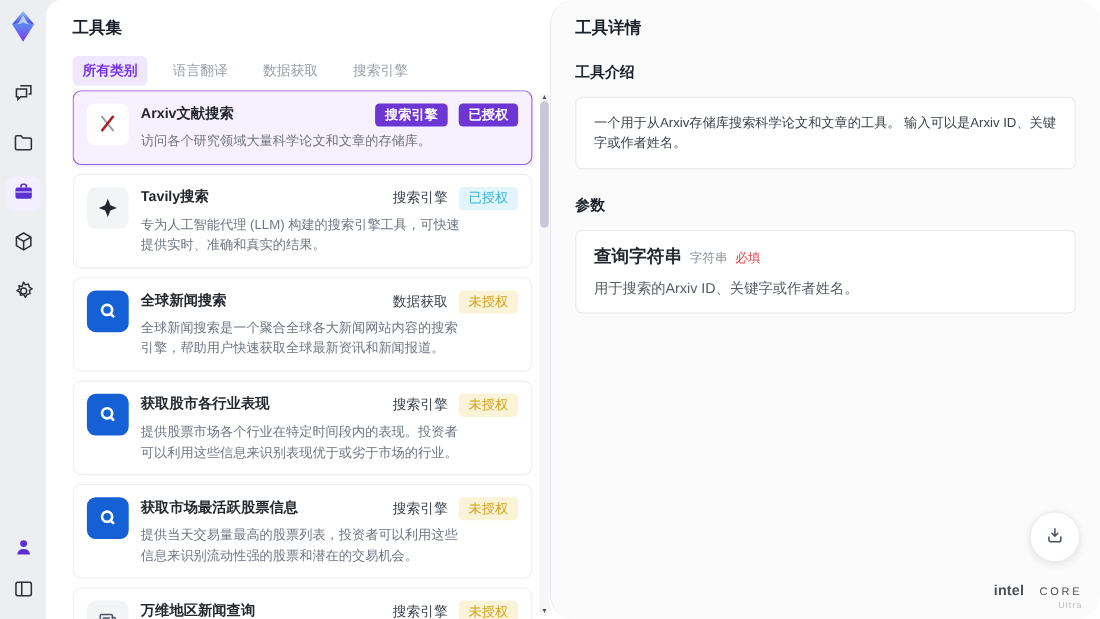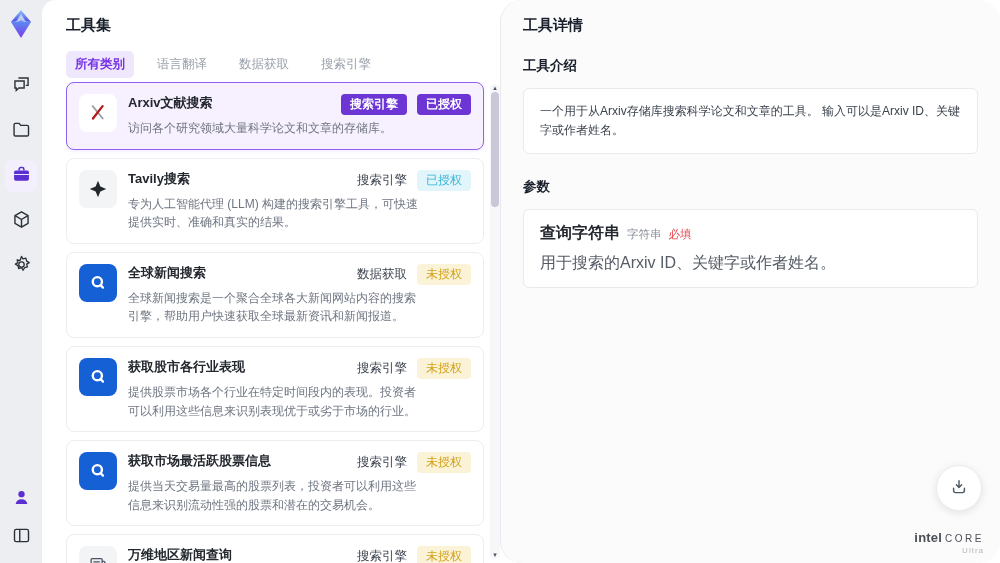--- a/index.html
+++ b/index.html
@@ -55,27 +55,27 @@
   .detail-panel { flex:1; border-left:1px solid #e9eaee; background:#fbfbfc; padding:16px 22px; position:relative;border-radius:22px; }
   .detail-title { font-size:15px; font-weight:bold; color:#19202b; margin-bottom:22px; }
   .section-heading { font-size:13.5px; font-weight:bold; color:#19202b; margin-bottom:13px; }
   .card { background:#ffffff; border:1px solid #e9e9ee; border-radius:6px; padding:13px 16px; }
   .intro-card { font-size:12px; color:#3c434e; line-height:1.6; margin-bottom:24px; }
   .param-card { margin-bottom:16px; }
   .param-head { display:flex; align-items:baseline; gap:7px; }
   .param-name { font-size:16px; font-weight:bold; color:#23272e; }
   .param-type { font-size:11.5px; color:#8a909a; }
   .param-required { font-size:11.5px; color:#e5484d; }
-  .param-desc { font-size:16px; color:#555c66; margin-top:9px; }
+  .param-desc { font-size:13px; color:#555c66; margin-top:9px; }
 
   
   .fab { position:absolute; right:18px; bottom:52px; width:46px; height:46px; border-radius:50%; background:#ffffff; border:1px solid #ececf0; box-shadow:0 2px 8px rgba(0,0,0,.10); display:flex; align-items:center; justify-content:center; cursor:pointer; }
   .fab svg { width:20px; height:20px; }
   .intel { position:absolute; right:16px; bottom:8px; text-align:right; line-height:1; }
-  .intel-row { display:flex; align-items:baseline; gap:3px; justify-content:flex-end; }
+  .intel-row { display:flex; align-items:baseline; gap:14px; justify-content:flex-end; }
   .intel-word { font-size:13px; font-weight:bold; color:#4a4e55; letter-spacing:.2px; }
   .core-word { font-size:10px; color:#4a4e55; letter-spacing:2.5px; }
   .intel-sub { font-size:8px; color:#b6b8bc; margin-top:3px; letter-spacing:1px; }
 </style>
 </head>
 <body>
 
 <div class="app">
 
   <aside class="rail">

